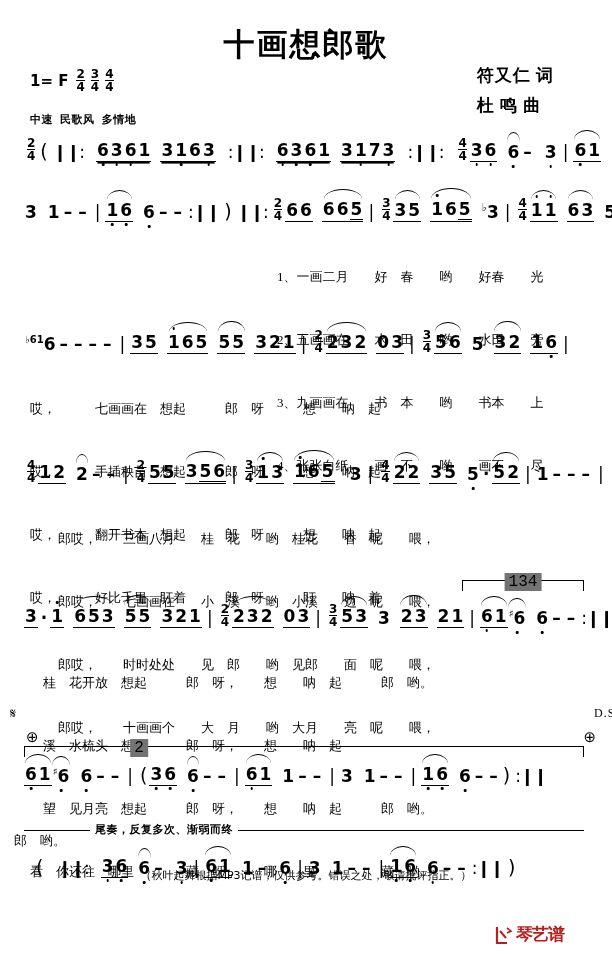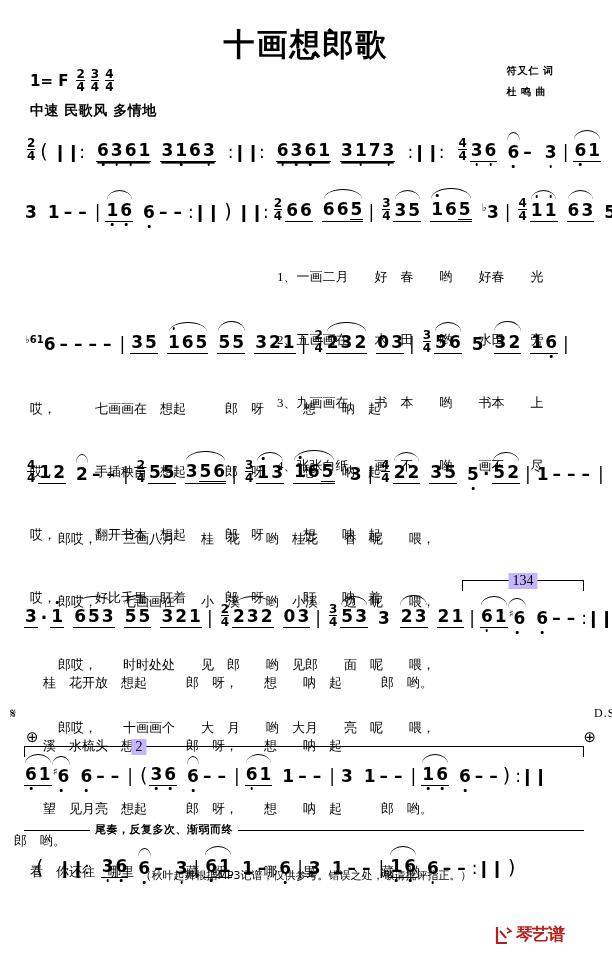--- a/index.html
+++ b/index.html
@@ -25,24 +25,24 @@
     text-align:center;
     font-family:"DejaVu Sans","Liberation Sans",sans-serif;
     font-weight:bold;font-size:14px;
   }
   .keyblock{position:absolute;top:68px;left:30px;font-family:"DejaVu Sans","Liberation Sans",sans-serif;}
   .keyline{display:flex;align-items:center;font-size:15px;font-weight:bold;}
   .keyline .eq{margin-right:5px;letter-spacing:0px;}
   .frac{display:inline-block;text-align:center;line-height:1.02;font-size:12px;font-weight:bold;margin:0 3px;}
   .frac .n{display:block;}
   .frac .d{display:block;border-top:1.3px solid #000;}
-  .tempo{font-size:14px;font-weight:bold;margin-top:9px;letter-spacing:0.5px;}
+  .tempo{font-size:11px;font-weight:bold;margin-top:19px;letter-spacing:0.5px;font-family:Liberation Mono, monospace;}
 
   .credits{position:absolute;top:64px;right:20px;text-align:left;
-    font-family:"Liberation Serif","DejaVu Serif",serif;font-size:10px;font-weight:bold;}
+    font-family:"Liberation Serif","DejaVu Serif",serif;font-size:17px;font-weight:bold;}
   .credits div{margin-bottom:7px;letter-spacing:1px;}
 
   
   .system{position:absolute;left:0;width:612px;}
   .notes{
     position:relative;
     font-family:"DejaVu Sans","Liberation Sans",sans-serif;
     font-weight:bold;font-size:17px;
     white-space:nowrap;
     height:34px;
@@ -84,22 +84,22 @@
     white-space:pre;
     margin-top:2px;
   }
   .lyrics .row{height:21px;position:relative;}
 
   
   .volta{position:absolute;border-top:1.4px solid #000;height:10px;}
   .volta::before{content:"";position:absolute;left:0;top:0;width:1.4px;height:10px;background:#000;}
   .volta::after{content:"";position:absolute;right:0;top:0;width:1.4px;height:10px;background:#000;}
   .volta .vlabel{position:absolute;top:-8px;left:50%;transform:translateX(-50%);
-     background:#c4b5fd;padding:0 4px;font-size:14px;
-     font-family:Liberation Serif, serif;}
+     background:#737373;padding:0 4px;font-size:16px;
+     font-family:Liberation Mono, monospace;}
 
   .codaline{position:absolute;border-top:1.4px solid #000;height:1px;}
   .codasym{position:absolute;font-size:15px;font-family:"DejaVu Sans",sans-serif;}
   .segno{position:absolute;font-size:14px;font-family:"DejaVu Sans",sans-serif;}
   .ds{font-family:"Liberation Serif",serif;font-size:12px;letter-spacing:1px;}
 
   .codatext{position:absolute;font-family:"DejaVu Sans","Liberation Sans",sans-serif;
      font-size:11px;font-weight:bold;background:#fff;padding:0 5px;letter-spacing:0.5px;}
 
   .footnote{position:absolute;left:0;width:612px;text-align:center;

